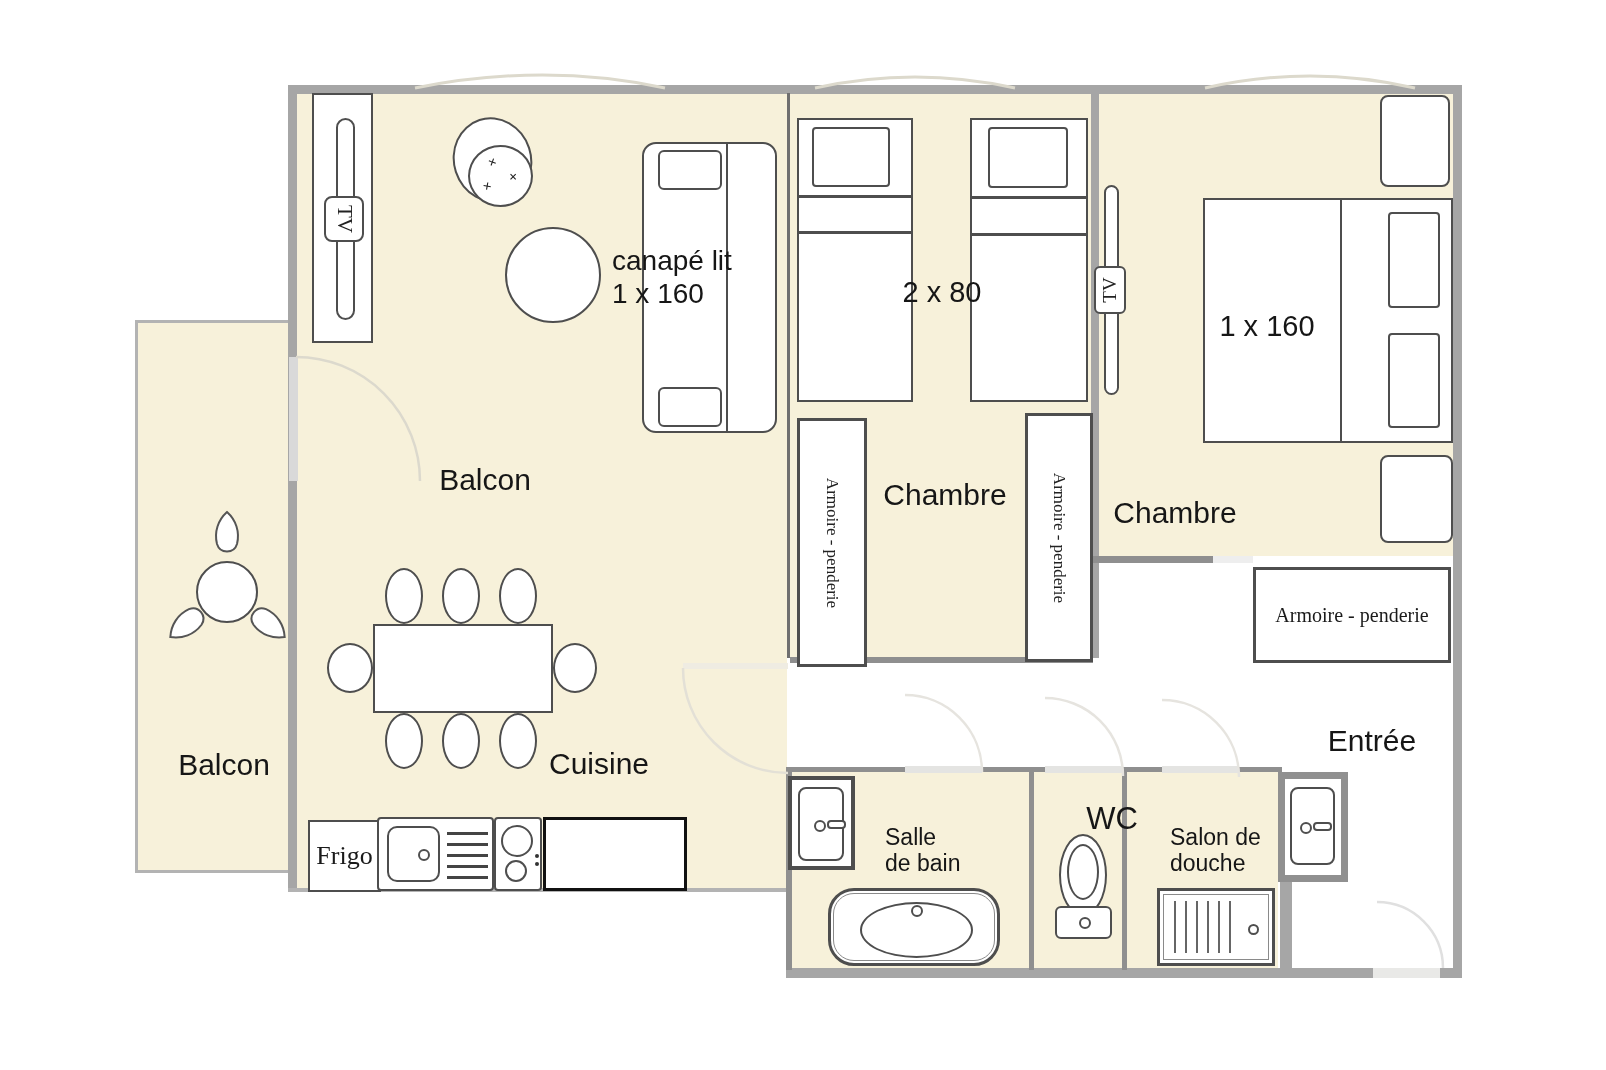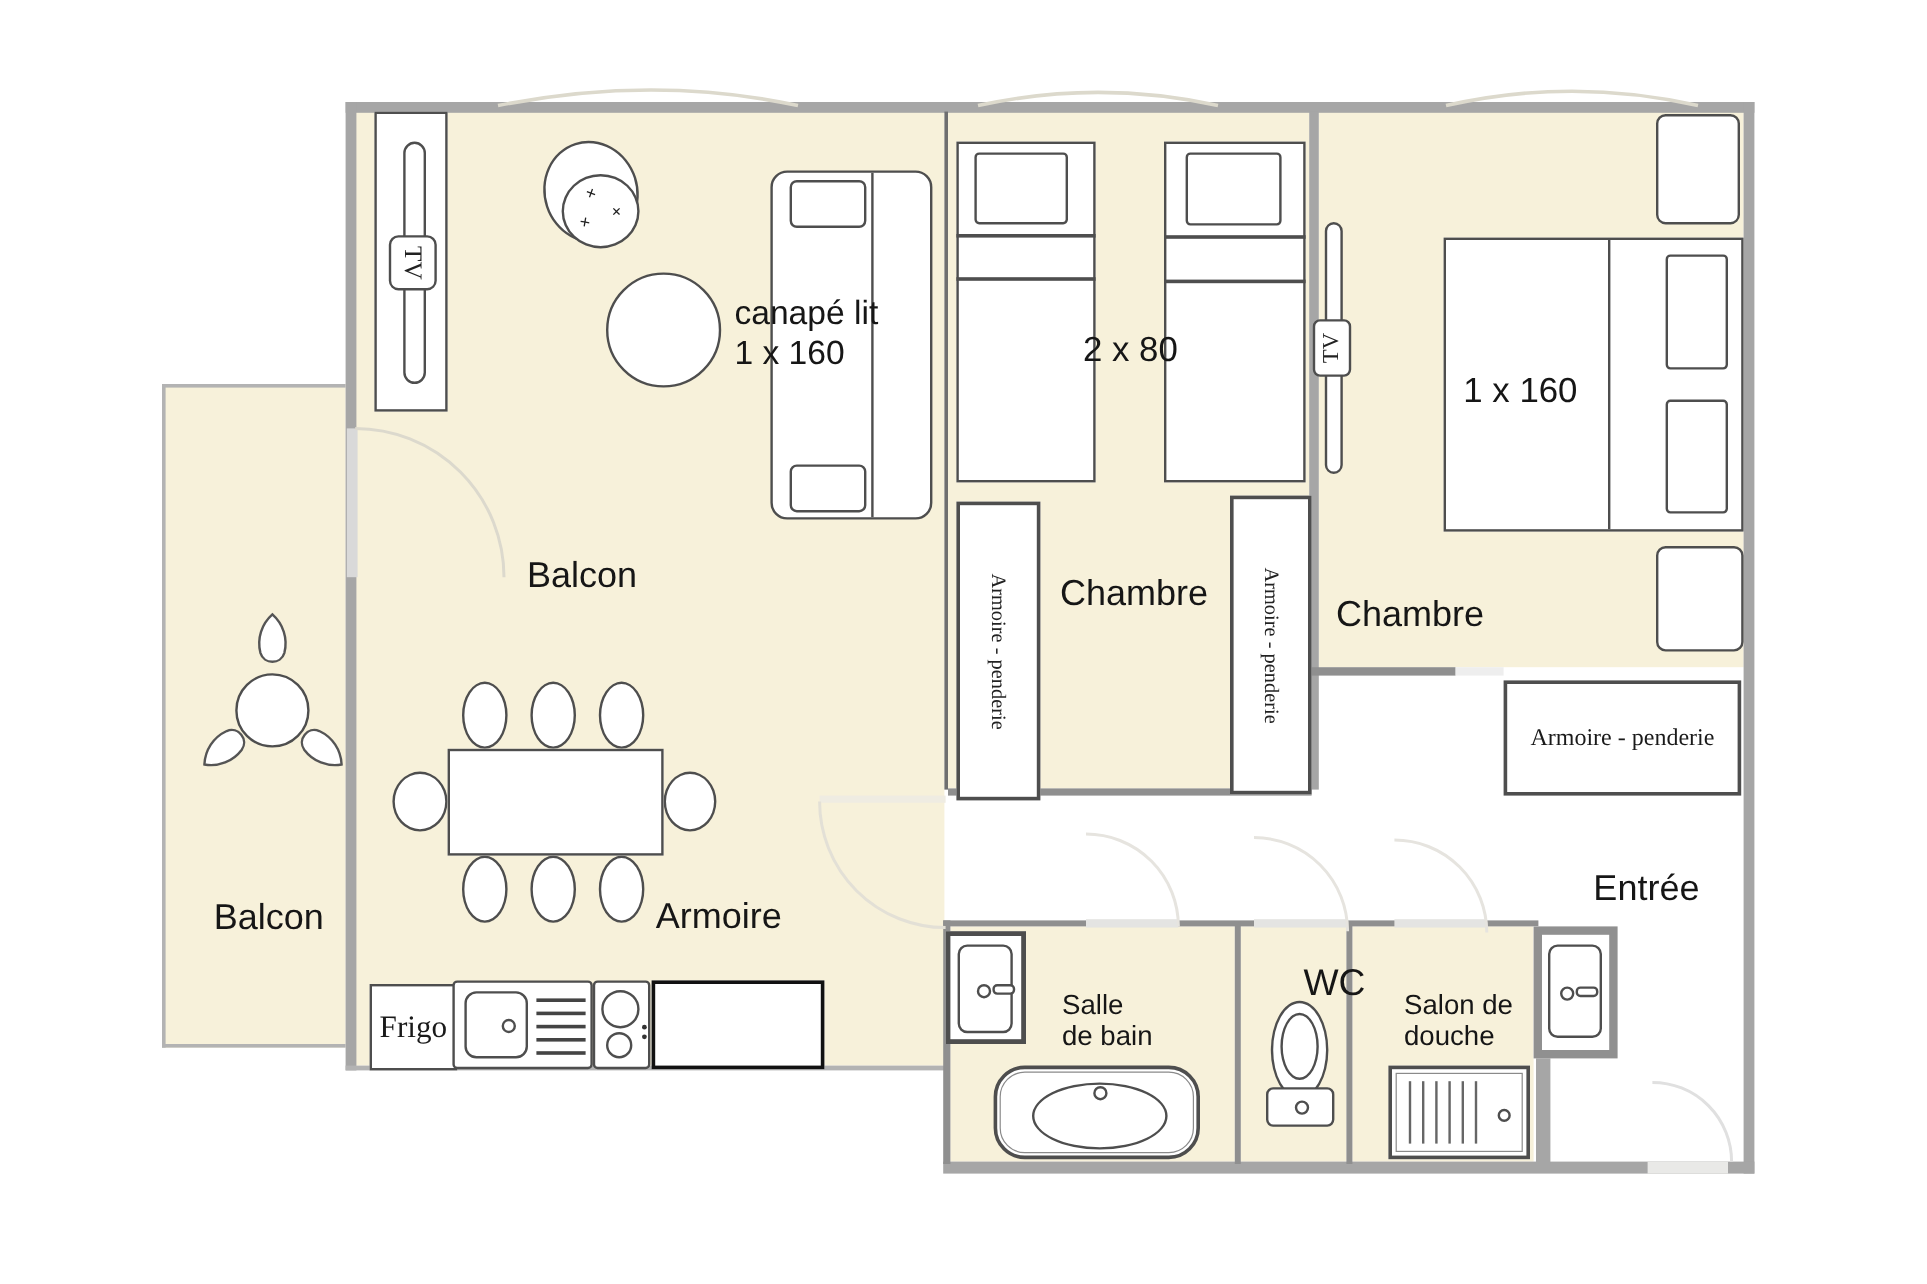--- a/index.html
+++ b/index.html
@@ -196,21 +196,21 @@
   <div class="abs" style="left:1174px;top:901px;width:2px;height:52px;background:#666;"></div>
   <div class="abs" style="left:1185px;top:901px;width:2px;height:52px;background:#666;"></div>
   <div class="abs" style="left:1196px;top:901px;width:2px;height:52px;background:#666;"></div>
   <div class="abs" style="left:1207px;top:901px;width:2px;height:52px;background:#666;"></div>
   <div class="abs" style="left:1218px;top:901px;width:2px;height:52px;background:#666;"></div>
   <div class="abs" style="left:1229px;top:901px;width:2px;height:52px;background:#666;"></div>
   <div class="abs rnd" style="left:1248px;top:924px;width:7px;height:7px;border:2px solid #4e4e4e;background:#fff;"></div>
 
   <div class="lbl" style="left:485px;top:480px;">Balcon</div>
   <div class="lbl" style="left:224px;top:765px;">Balcon</div>
-  <div class="lbl" style="left:599px;top:764px;">Armoire</div>
+  <div class="lbl" style="left:599px;top:764px;">Cuisine</div>
   <div class="lbl" style="left:945px;top:495px;">Chambre</div>
   <div class="lbl" style="left:1175px;top:513px;">Chambre</div>
   <div class="lbl" style="left:1372px;top:741px;">Entrée</div>
   <div class="lbl" style="left:1077px;top:819px;font-size:31px;margin-left:35px;">WC</div>
   <div class="lbl2" style="left:885px;top:824px;">
     <span>Salle</span><br>
     <span>de bain</span>
   </div>
   <div class="lbl2" style="left:1170px;top:824px;">
     <span>Salon de</span><br>

